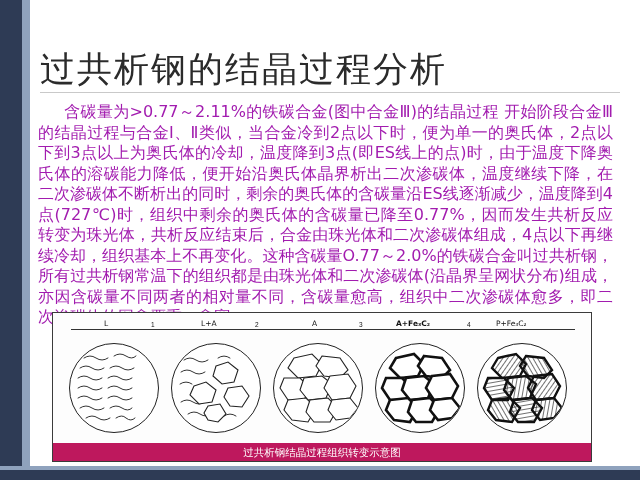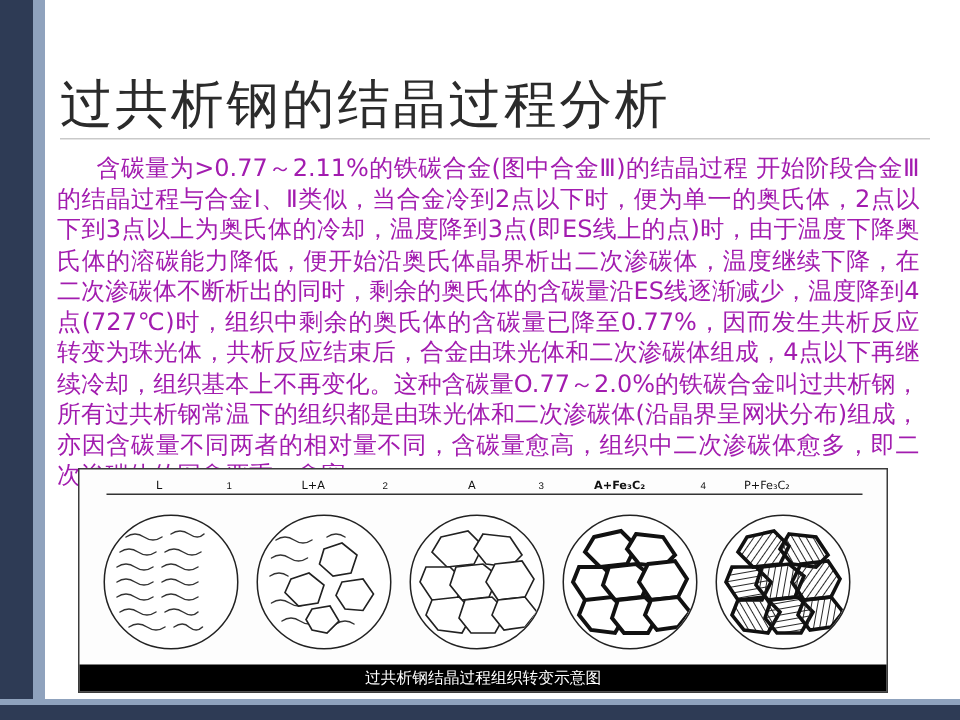--- a/index.html
+++ b/index.html
@@ -148,21 +148,21 @@
   .c2 { left: 118px; top: 4px; }
   .c3 { left: 220px; top: 4px; }
   .c4 { left: 322px; top: 4px; }
   .c5 { left: 424px; top: 4px; }
   .fig-caption-bar {
     position: absolute;
     left: 0;
     bottom: 0;
     width: 100%;
     height: 18px;
-    background: #000000;
+    background: #be185d;
     color: #ffffff;
     font-size: 10.5px;
     line-height: 18px;
     text-align: center;
     font-family: "DejaVu Sans", sans-serif;
     margin-top: 22px;
   }
   svg { display: block; }
 </style>
 </head>

